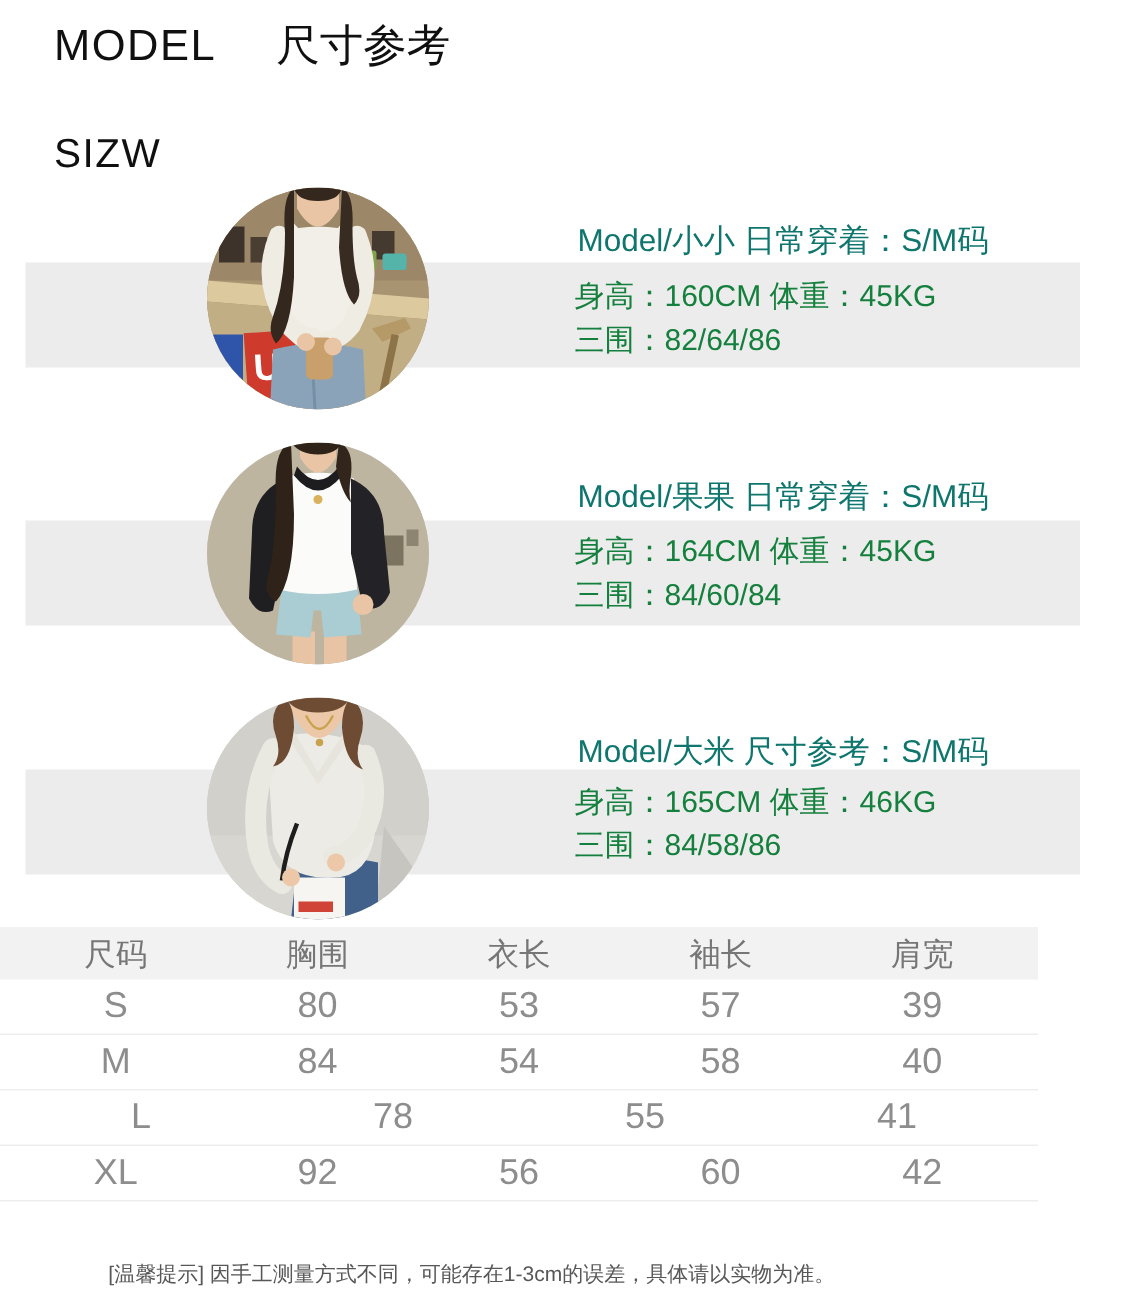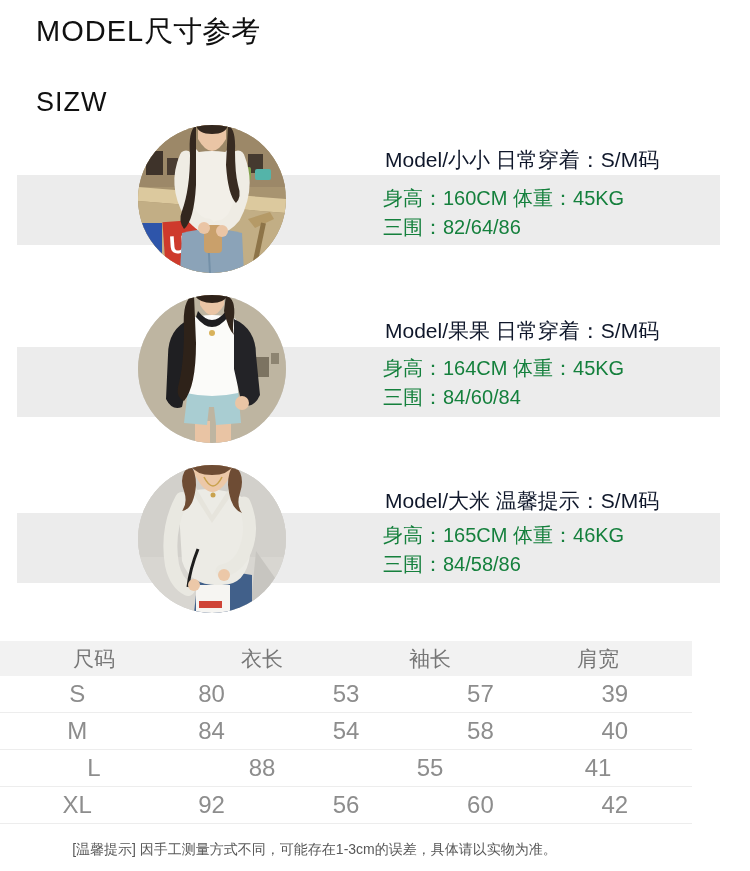--- a/index.html
+++ b/index.html
@@ -4,44 +4,44 @@
 <style>
   html,body { margin:0; padding:0; background:#ffffff; }
   .page {
     position:relative; width:750px; height:871px; background:#ffffff;
     font-family:"Liberation Sans", sans-serif; overflow:hidden;
   }
 
   
   .page-header { position:absolute; left:36px; top:16px; color:#101010; line-height:31px; }
   .header-line1 { font-size:29px; letter-spacing:1px; white-space:nowrap; }
-  .header-line1 .zh { letter-spacing:0; }
+  .header-line1 .zh { letter-spacing:0;margin-left:40px; }
   .header-line2 { font-size:27px; letter-spacing:1px;margin-top:40px; }
 
   
   .info-band {
     position:absolute; left:17px; width:703px; height:70px;
     background:#ececec; z-index:1;
   }
   .model-photo {
     position:absolute; left:138px; width:148px; height:148px;
     border-radius:50%; overflow:hidden; z-index:2; background:#cfcecb;
   }
   .model-photo svg { display:block; width:148px; height:148px; }
   .model-title {
     position:absolute; left:385px; z-index:3;
-    font-size:21px; color:#0f172a; white-space:nowrap;
+    font-size:21px; color:#0f766e; white-space:nowrap;
   }
   .model-stats {
     position:absolute; left:383px; z-index:3;
     font-size:20px; color:#15803d; line-height:29px; white-space:nowrap;
   }
 
   
-  .size-table { position:absolute; left:0; top:641px; width:692px; z-index:1; }
+  .size-table { position:absolute; left:0; top:618px; width:692px; z-index:1; }
   .t-row {
     display:flex; align-items:center; padding:0 10px; box-sizing:border-box;
     height:37px; border-bottom:1px solid #ededed;
   }
   .t-row.t-head {
     height:35px; background:#f2f2f2; border-bottom:none;
   }
   .t-cell { flex:1 1 0; text-align:center; }
   .t-head .t-cell { font-size:21px; color:#767676; }
   .t-body-cell { font-size:24px; color:#8d8d8d; font-weight:300; }
@@ -149,51 +149,52 @@
         <path d="M60 84 Q52 104 50 122" stroke="#1d1d1d" stroke-width="3" fill="none"></path>
         <rect x="58" y="120" width="34" height="28" fill="#f6f5f2"></rect>
         <rect x="61" y="136" width="23" height="7" fill="#cf4437"></rect>
         <circle cx="56" cy="120" r="6" fill="#ecc8a8"></circle>
         <circle cx="86" cy="110" r="6" fill="#ecc8a8"></circle>
         <path d="M52 0 Q40 10 46 26 Q50 38 44 46 Q56 44 58 20 Q58 6 52 0 Z" fill="#6e4c34"></path>
         <path d="M96 0 Q108 10 102 28 Q98 40 104 48 Q92 44 90 20 Q90 6 96 0 Z" fill="#6e4c34"></path>
         <path d="M52 0 L96 0 Q90 10 74 10 Q58 10 52 0 Z" fill="#6e4c34"></path>
       </svg>
     </div>
-    <div class="model-title" style="top:487px">Model/大米  温馨提示：S/M码</div>
+    <div class="model-title" style="top:487px">Model/大米  尺寸参考：S/M码</div>
     <div class="model-stats" style="top:521px">
       <div>身高：165CM  体重：46KG</div>
       <div>三围：84/58/86</div>
     </div>
   </div>
 
   <div class="size-table">
     <div class="t-row t-head">
       <div class="t-cell">尺码</div>
+      <div class="t-cell">胸围</div>
       <div class="t-cell">衣长</div>
       <div class="t-cell">袖长</div>
       <div class="t-cell">肩宽</div>
     </div>
     <div class="t-row">
       <div class="t-cell t-body-cell">S</div>
       <div class="t-cell t-body-cell">80</div>
       <div class="t-cell t-body-cell">53</div>
       <div class="t-cell t-body-cell">57</div>
       <div class="t-cell t-body-cell">39</div>
     </div>
     <div class="t-row">
       <div class="t-cell t-body-cell">M</div>
       <div class="t-cell t-body-cell">84</div>
       <div class="t-cell t-body-cell">54</div>
       <div class="t-cell t-body-cell">58</div>
       <div class="t-cell t-body-cell">40</div>
     </div>
     <div class="t-row">
       <div class="t-cell t-body-cell">L</div>
-      <div class="t-cell t-body-cell">88</div>
+      <div class="t-cell t-body-cell">78</div>
       <div class="t-cell t-body-cell">55</div>
       <div class="t-cell t-body-cell">41</div>
     </div>
     <div class="t-row">
       <div class="t-cell t-body-cell">XL</div>
       <div class="t-cell t-body-cell">92</div>
       <div class="t-cell t-body-cell">56</div>
       <div class="t-cell t-body-cell">60</div>
       <div class="t-cell t-body-cell">42</div>
     </div>

